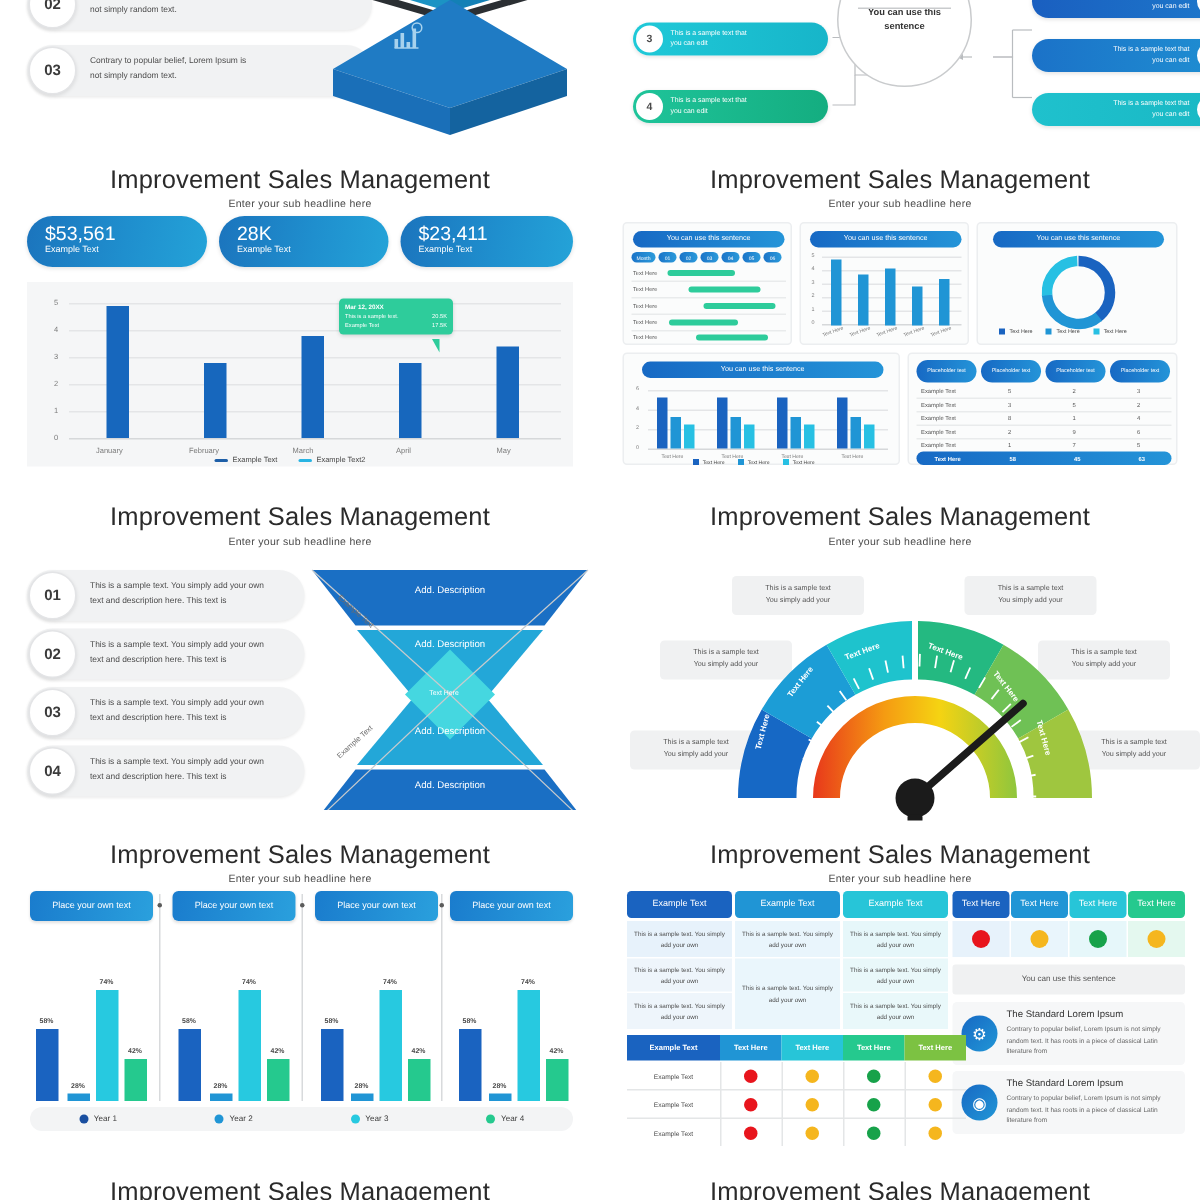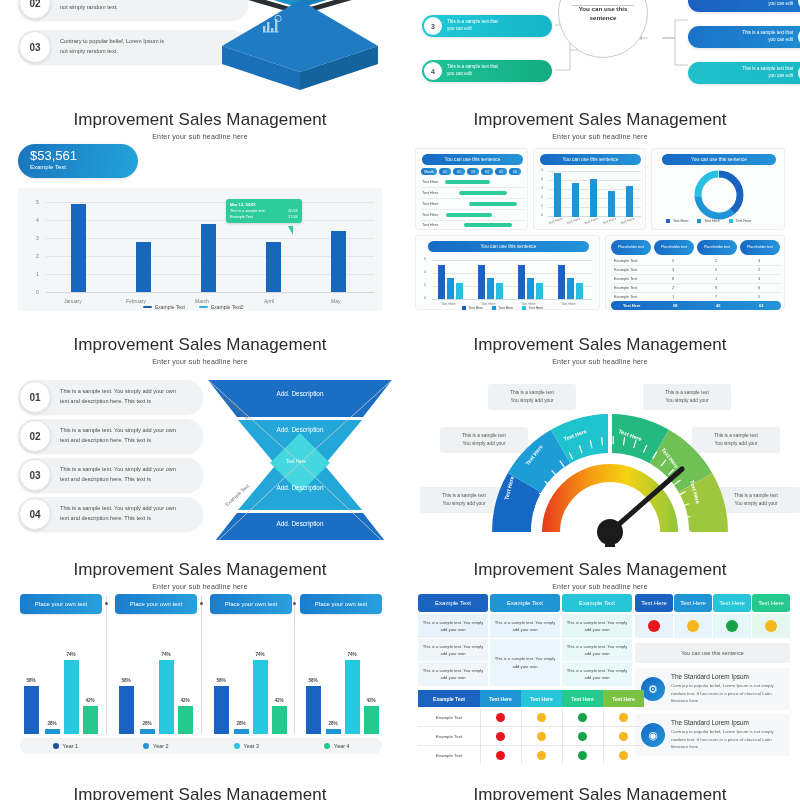--- a/index.html
+++ b/index.html
@@ -299,20 +299,28 @@
     <div class="sec-sub">Enter your sub headline here</div>
   </div>
   <div class="slide" style="left:400px;top:110px;width:400px;">
     <div class="sec-title">Improvement Sales Management</div>
     <div class="sec-sub">Enter your sub headline here</div>
   </div>
 
   <div class="slide" style="left:0;top:140px;width:400px;height:175px;">
     <div class="kpi" style="left:18px;top:4px;width:120px;">
       <div class="big">$53,561</div>
+      <div class="sm">Example Text</div>
+    </div>
+    <div class="kpi" style="left:146px;top:4px;width:113px;">
+      <div class="big">28K</div>
+      <div class="sm">Example Text</div>
+    </div>
+    <div class="kpi" style="left:267px;top:4px;width:115px;">
+      <div class="big">$23,411</div>
       <div class="sm">Example Text</div>
     </div>
 
     <div class="chartbox" style="left:18px;top:48px;width:364px;height:123px;">
 
       <div class="gridline" style="left:28px;top:14px;width:328px;"></div>
       <div class="gridline" style="left:28px;top:32px;width:328px;"></div>
       <div class="gridline" style="left:28px;top:50px;width:328px;"></div>
       <div class="gridline" style="left:28px;top:68px;width:328px;"></div>
       <div class="gridline" style="left:28px;top:86px;width:328px;"></div>

